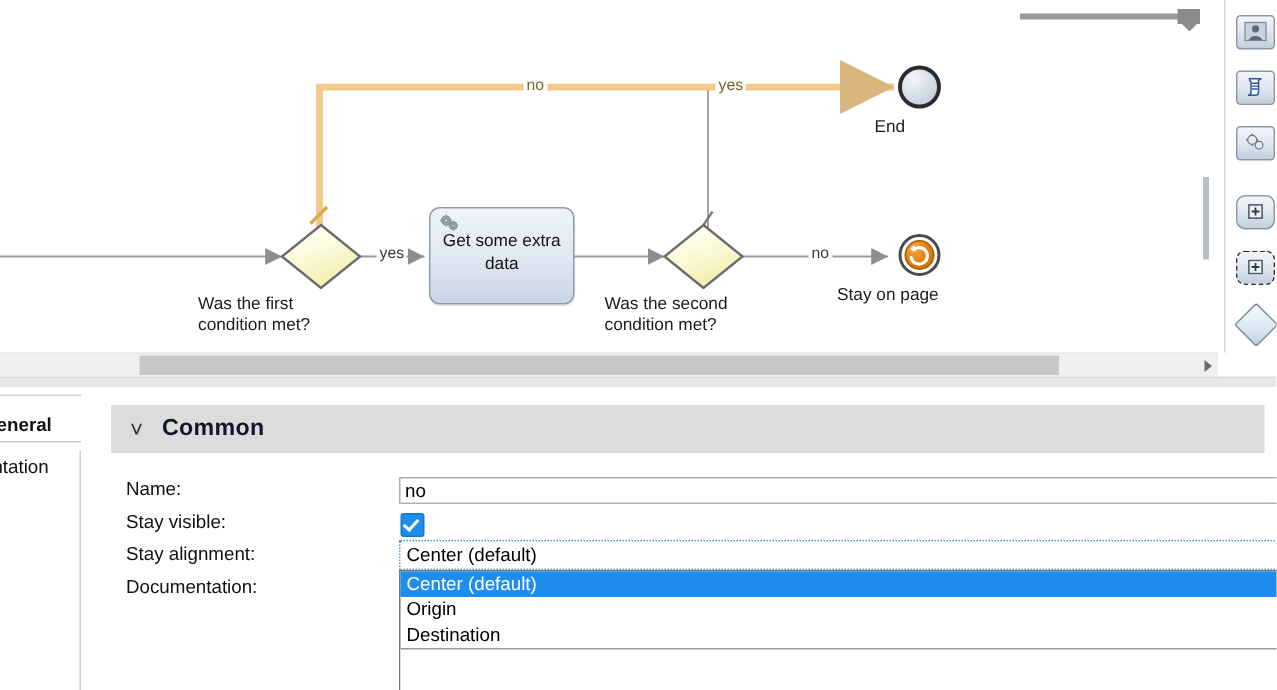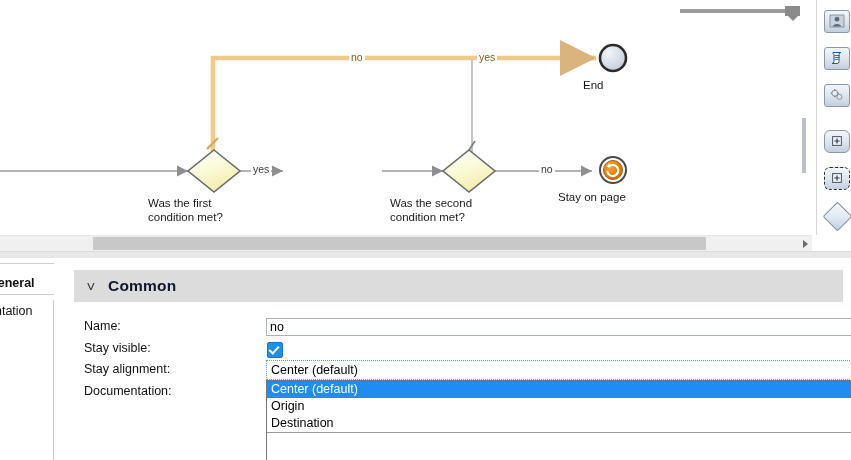--- a/index.html
+++ b/index.html
@@ -246,24 +246,46 @@
         <circle cx="613" cy="170" r="13" fill="#ffffff" stroke="#4a4a4a" stroke-width="2"></circle>
         <circle cx="613" cy="170" r="9.5" fill="url(#stayGrad)" stroke="#a75f05" stroke-width="1"></circle>
         <path d="M609,166.5 a5.5,5.5 0 1 1 -1.6,5.2" fill="none" stroke="#ffffff" stroke-width="2.1" stroke-linecap="round"></path>
         <path d="M609.4,163.2 l1.4,4.1 l-4.2,-0.9 z" fill="#ffffff"></path>
 
         <polygon points="214,150 240,171 214,192 188,171" fill="url(#gwGrad)" stroke="#6b6b6b" stroke-width="1.6"></polygon>
 
         <polygon points="469,150 495,171 469,192 443,171" fill="url(#gwGrad)" stroke="#6b6b6b" stroke-width="1.6"></polygon>
       </svg>
 
-
-      <div class="node-label" style="left:148px;top:196px;width:132px;">Was the first
+      <div class="task-node">
+        <svg class="task-icon" viewBox="0 0 16 14">
+          <g fill="#9aa3ad" stroke="#6f7885" stroke-width="0.6">
+            <circle cx="5.4" cy="5.0" r="3.0"></circle>
+            <circle cx="5.4" cy="5.0" r="1.1" fill="#dfe3e8"></circle>
+            <circle cx="10.2" cy="8.4" r="2.6"></circle>
+            <circle cx="10.2" cy="8.4" r="0.9" fill="#dfe3e8"></circle>
+          </g>
+          <g fill="#9aa3ad">
+            <rect x="4.8" y="1.0" width="1.2" height="1.5"></rect>
+            <rect x="4.8" y="7.6" width="1.2" height="1.5"></rect>
+            <rect x="1.4" y="4.4" width="1.5" height="1.2"></rect>
+            <rect x="8.0" y="4.4" width="1.5" height="1.2"></rect>
+            <rect x="9.7" y="5.1" width="1.1" height="1.3"></rect>
+            <rect x="9.7" y="10.4" width="1.1" height="1.3"></rect>
+            <rect x="6.9" y="7.9" width="1.3" height="1.1"></rect>
+            <rect x="12.2" y="7.9" width="1.3" height="1.1"></rect>
+          </g>
+        </svg>
+        <div class="task-text">Get some extra
+data</div>
+      </div>
+
+      <div class="node-label" style="left:132px;top:196px;width:132px;">Was the first
 condition met?</div>
-      <div class="node-label" style="left:390px;top:196px;width:132px;">Was the second
+      <div class="node-label" style="left:403px;top:196px;width:132px;">Was the second
 condition met?</div>
       <div class="node-label" style="left:583px;top:78px;width:60px;">End</div>
       <div class="node-label" style="left:558px;top:190px;width:110px;">Stay on page</div>
 
       <div class="flow-label hl" style="left:349px;top:52px;">no</div>
       <div class="flow-label hl" style="left:477px;top:52px;">yes</div>
       <div class="flow-label" style="left:251px;top:164px;">yes</div>
       <div class="flow-label" style="left:539px;top:164px;">no</div>
 
       <div class="hscroll-top">

